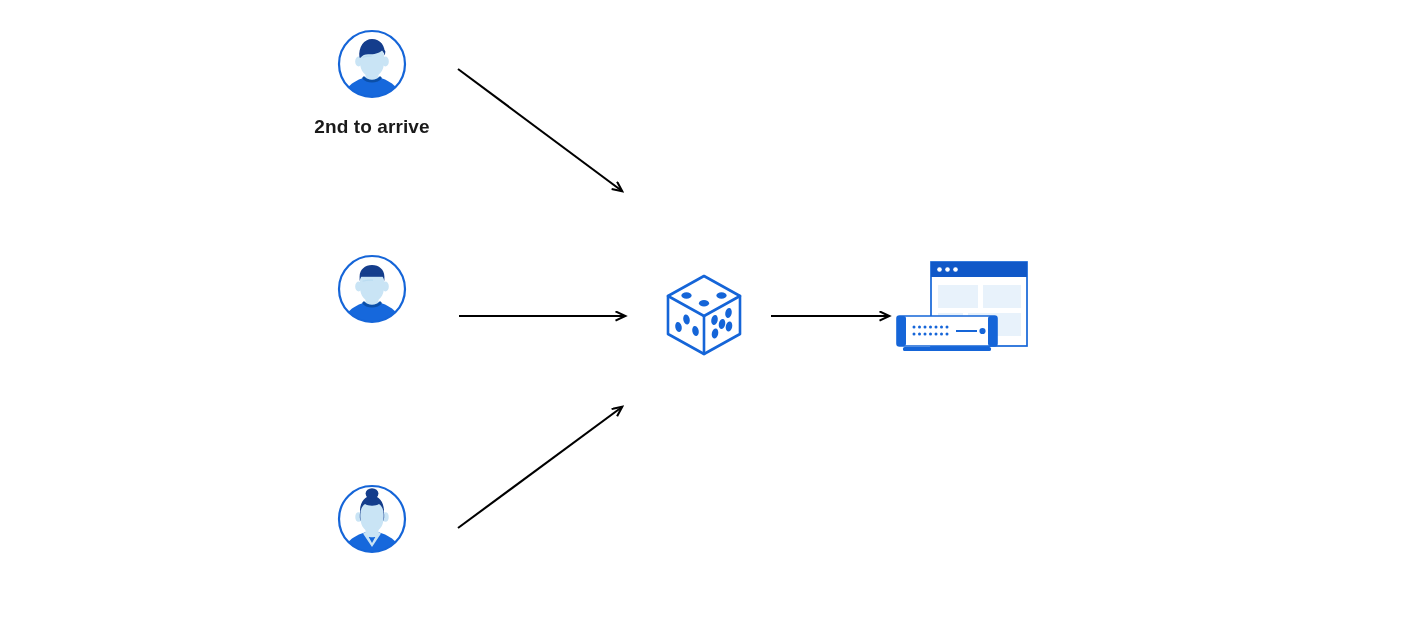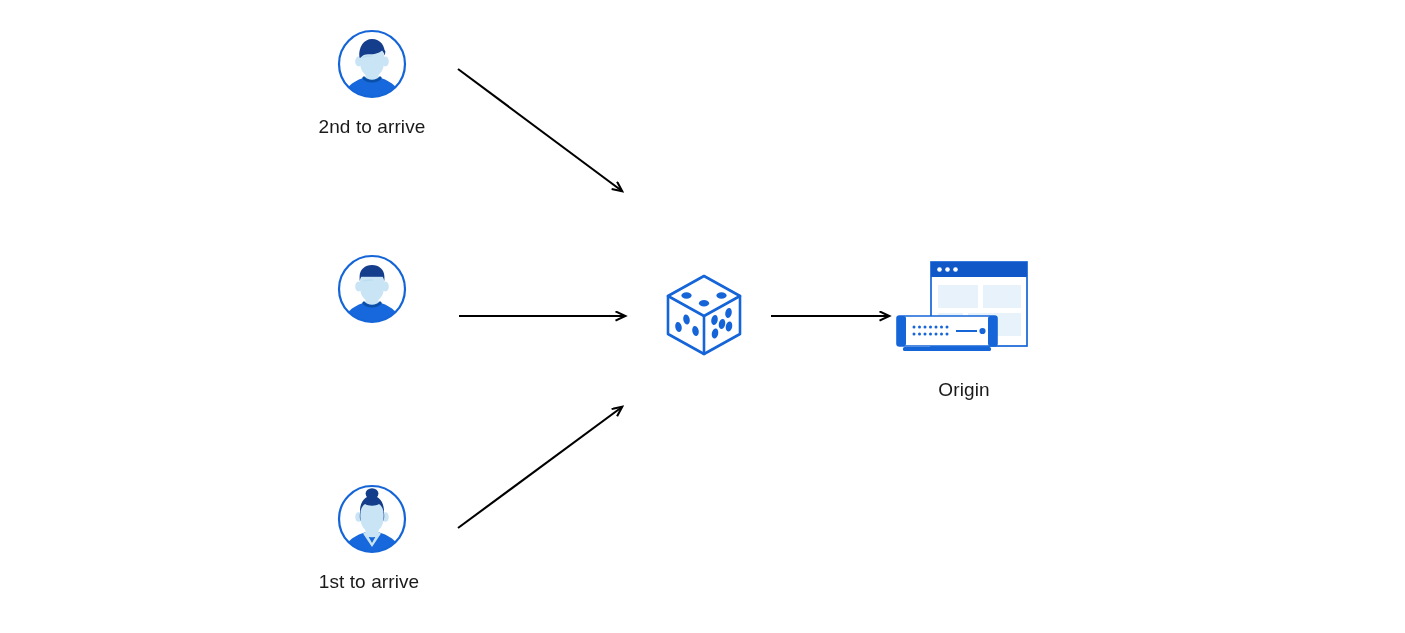--- a/index.html
+++ b/index.html
@@ -11,20 +11,21 @@
   body {
     font-family: "Liberation Sans", sans-serif;
     -webkit-font-smoothing: antialiased;
   }
   #canvas {
     position: relative;
     width: 1405px;
     height: 633px;
     background: #ffffff;
     overflow: hidden;
+    font-weight: bold;
   }
   .node {
     position: absolute;
   }
   .icon-wrap {
     position: absolute;
     left: 0;
     top: 0;
   }
   .node-label {
@@ -177,21 +178,20 @@
 
           <path d="M24.2 28.5 C23.4 33.4 23.8 36.6 24.8 38.4
                    C24.2 34.6 24.2 31.4 24.6 28.8 Z" fill="#143d8c"></path>
           <path d="M47.8 28.5 C48.6 33.4 48.2 36.6 47.2 38.4
                    C47.8 34.6 47.8 31.4 47.4 28.8 Z" fill="#143d8c"></path>
         </g>
         <circle cx="36" cy="36" r="33" fill="none" stroke="#1565d8" stroke-width="2.2"></circle>
       </svg>
     </div>
   </div>
-  <div class="node-label" style="left:249px; top:571px; width:240px;">1st to arrive</div>
 
   <div class="node" style="left:658px; top:268px; width:92px; height:92px;">
     <div class="icon-wrap">
       <svg width="92" height="92" viewBox="0 0 92 92">
 
         <g fill="none" stroke="#1565d8" stroke-width="2.6" stroke-linejoin="round" stroke-linecap="round">
           <path d="M46 8 L82 28 L82 66 L46 86 L10 66 L10 28 Z"></path>
           <path d="M10 28 L46 48 L82 28"></path>
           <path d="M46 48 L46 86"></path>
         </g>
@@ -259,15 +259,14 @@
               <circle cx="48.5" cy="78" r="1.5"></circle>
             <circle cx="54" cy="78" r="1.5"></circle>
           </g>
 
           <line x1="63" y1="75" x2="84" y2="75" stroke="#1565d8" stroke-width="2"></line>
           <circle cx="89.5" cy="75" r="3.1" fill="#1565d8"></circle>
         </g>
       </svg>
     </div>
   </div>
-  <div class="node-label" style="left:844px; top:379px; width:240px;">Origin</div>
 
 </div>
 
 </body></html>

